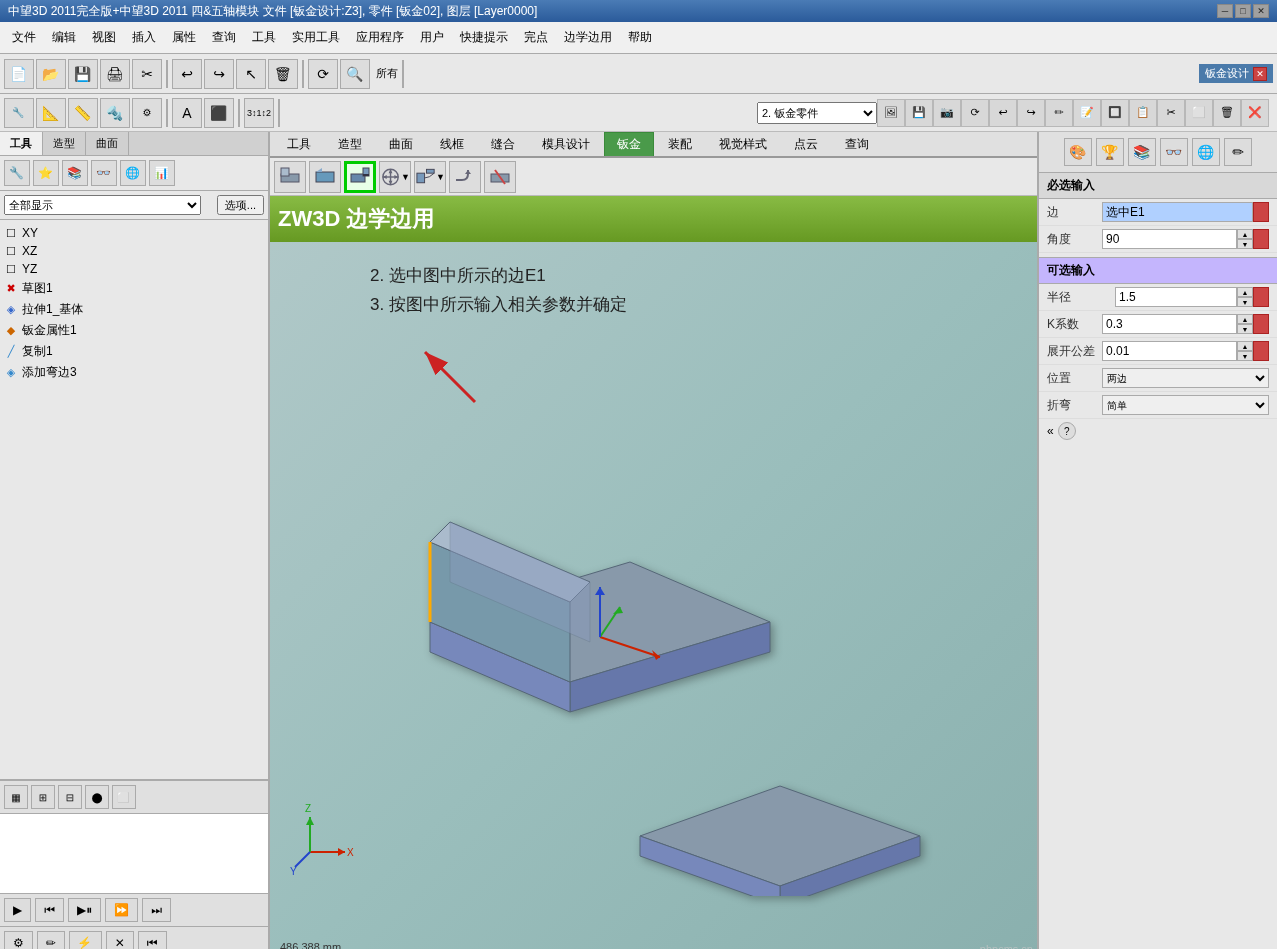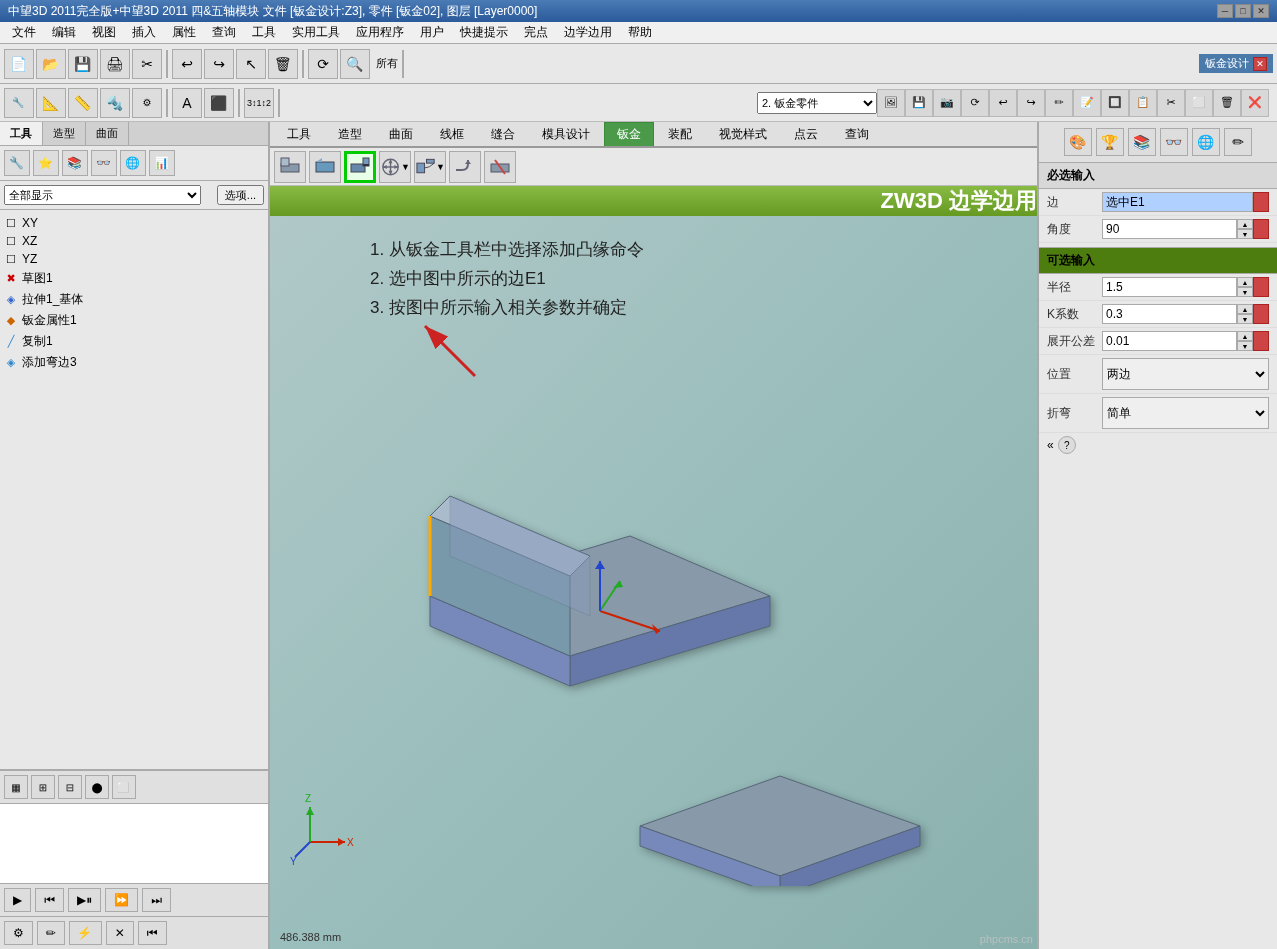--- a/index.html
+++ b/index.html
@@ -4,21 +4,21 @@
   <style>
     * { margin: 0; padding: 0; box-sizing: border-box; }
     body { width: 1277px; height: 949px; overflow: hidden; font-family: 'SimSun', 'Microsoft YaHei', sans-serif; font-size: 12px; background: #c0c0c0; }
 
     
     #titlebar { background: linear-gradient(to bottom, #4a7bb5, #2a5a9a); color: white; height: 22px; display: flex; align-items: center; padding: 0 8px; justify-content: space-between; }
     #titlebar .winbtns { display: flex; gap: 2px; }
     #titlebar .winbtn { width: 16px; height: 14px; background: #a0a0a0; border: 1px solid #888; font-size: 9px; display: flex; align-items: center; justify-content: center; cursor: pointer; color: #222; }
 
     
-    #menubar { background: #f0f0f0; height: 22px; display: flex; align-items: center; padding: 0 4px; border-bottom: 1px solid #aaa; }
+    #menubar { background: #f0f0f0; height: 32px; display: flex; align-items: center; padding: 0 4px; border-bottom: 1px solid #aaa; }
     #menubar span { padding: 2px 8px; font-size: 12px; cursor: pointer; }
 
     
     #toolbar-area { background: #e8e8e8; height: 40px; display: flex; align-items: center; padding: 2px 4px; border-bottom: 1px solid #aaa; gap: 2px; }
     .tb-btn { width: 30px; height: 30px; background: #ddd; border: 1px solid #aaa; display: flex; align-items: center; justify-content: center; cursor: pointer; font-size: 14px; }
     .tb-separator { width: 2px; height: 28px; background: #aaa; margin: 0 2px; }
 
     
     #toolbar2 { background: #e8e8e8; height: 38px; display: flex; align-items: center; padding: 2px 4px; border-bottom: 1px solid #bbb; gap: 2px; }
 
@@ -58,21 +58,21 @@
 
     
     #center-area { flex: 1; display: flex; flex-direction: column; background: #9aaeae; position: relative; }
 
     
     #sub-toolbar { background: #e8e8e8; height: 38px; display: flex; align-items: center; padding: 2px 4px; gap: 3px; border-bottom: 1px solid #bbb; }
     .sub-btn { width: 32px; height: 32px; background: #ddd; border: 1px solid #aaa; display: flex; align-items: center; justify-content: center; cursor: pointer; font-size: 12px; }
     .sub-btn.highlighted { border: 3px solid #00cc00; background: #e8ffe8; }
 
     
-    #banner { background: linear-gradient(to bottom, #88bb44, #669922); color: white; text-align: right; padding: 0; font-size: 22px; font-weight: bold; }
+    #banner { background: linear-gradient(to bottom, #88bb44, #669922); color: white; text-align: left; padding: 8px; font-size: 22px; font-weight: bold; }
 
     
     #viewport { flex: 1; position: relative; overflow: hidden; }
 
     
     #scene { width: 100%; height: 100%; background: linear-gradient(135deg, #b0c8c8 0%, #9abebc 50%, #8ab0ae 100%); position: relative; }
 
     
     #instructions { position: absolute; top: 20px; left: 100px; color: #222; font-size: 18px; line-height: 1.7; }
 
@@ -81,33 +81,33 @@
 
     
     #axis { position: absolute; bottom: 80px; left: 20px; font-size: 11px; }
 
     
     #right-panel { width: 240px; background: #e8e8e8; border-left: 2px solid #aaa; display: flex; flex-direction: column; font-size: 12px; }
     #rp-icons { display: flex; gap: 4px; padding: 6px; background: #e0e0e0; border-bottom: 1px solid #aaa; justify-content: center; }
     .rp-icon { width: 28px; height: 28px; background: #ddd; border: 1px solid #aaa; display: flex; align-items: center; justify-content: center; cursor: pointer; font-size: 14px; }
 
     #rp-required { padding: 4px 8px; font-weight: bold; background: #d8d8d8; border-bottom: 1px solid #aaa; }
-    #rp-optional { padding: 4px 8px; font-weight: bold; background: #4d7c0f; border-top: 1px solid #aaa; border-bottom: 1px solid #aaa; margin-top: 4px; }
+    #rp-optional { padding: 4px 8px; font-weight: bold; background: #c4b5fd; border-top: 1px solid #aaa; border-bottom: 1px solid #aaa; margin-top: 4px; }
 
     .rp-row { display: flex; align-items: center; padding: 3px 8px; border-bottom: 1px solid #ddd; }
     .rp-label { width: 55px; font-size: 12px; color: #333; }
     .rp-input { flex: 1; height: 20px; border: 1px solid #aaa; font-size: 12px; padding: 0 3px; }
     .rp-input.highlight { background: #b0d0ff; }
     .rp-redbtn { width: 16px; height: 20px; background: #cc4444; border: 1px solid #aa2222; cursor: pointer; }
     .rp-input-group { display: flex; flex: 1; align-items: center; }
 
     .rp-spin-pair { display: flex; flex-direction: column; width: 16px; }
     .rp-spin-up, .rp-spin-dn { width: 16px; height: 10px; background: #e0e0e0; border: 1px solid #aaa; display: flex; align-items: center; justify-content: center; font-size: 7px; cursor: pointer; }
 
-    .rp-select { flex: 1; height: 32px; font-size: 12px; border: 1px solid #aaa; }
+    .rp-select { flex: 1; height: 20px; font-size: 10px; border: 1px solid #aaa; }
 
     #rp-bottom { display: flex; justify-content: center; gap: 8px; padding: 8px; border-top: 1px solid #aaa; margin-top: auto; }
     .rp-action-btn { padding: 4px 20px; font-size: 12px; cursor: pointer; background: #d8d8d8; border: 1px solid #aaa; }
 
     #rp-extra-row { display: flex; align-items: center; padding: 3px 8px; }
     #rp-expand-icon { font-size: 12px; cursor: pointer; margin-right: 4px; }
     #rp-help-icon { width: 18px; height: 18px; background: #ddd; border: 1px solid #aaa; border-radius: 50%; display: flex; align-items: center; justify-content: center; font-size: 10px; cursor: pointer; }
 
     
     .model-svg { filter: drop-shadow(3px 3px 4px rgba(0,0,0,0.3)); }
@@ -365,21 +365,20 @@
     </div>
 
     <div id="banner">
       <span>ZW3D 边学边用</span>
     </div>
 
     <div id="viewport">
       <div id="scene">
 
         <div id="instructions">
-          <div style="font-size:17px;">1. 从钣金工具栏中选择添加凸缘命令</div>
           <div style="font-size:17px;">2. 选中图中所示的边E1</div>
           <div style="font-size:17px;">3. 按图中所示输入相关参数并确定</div>
         </div>
 
         <div style="position:absolute;top:90px;left:135px;">
           <svg width="80" height="80" viewBox="0 0 80 80">
             <defs>
               <marker id="arrowhead" markerWidth="8" markerHeight="6" refX="8" refY="3" orient="auto">
                 <polygon points="0 0, 8 3, 0 6" fill="#cc2222"></polygon>
               </marker>
@@ -486,21 +485,21 @@
     </div>
 
 
     <div id="rp-optional">
       <span>可选输入</span>
     </div>
 
     <div class="rp-row">
       <span class="rp-label">半径</span>
       <div class="rp-input-group">
-        <input class="rp-input" type="text" value="1.5" style="width: 80px;">
+        <input class="rp-input" type="text" value="1.5" style="width: 80px; margin-left: 13px;">
         <div class="rp-spin-pair">
           <div class="rp-spin-up">▲</div>
           <div class="rp-spin-dn">▼</div>
         </div>
       </div>
       <div class="rp-redbtn"></div>
     </div>
 
     <div class="rp-row">
       <span class="rp-label">K系数</span>

